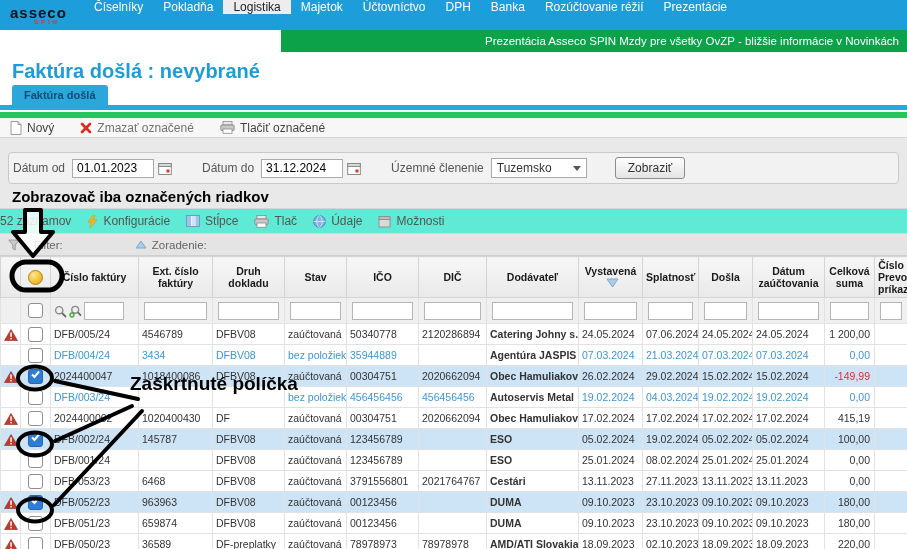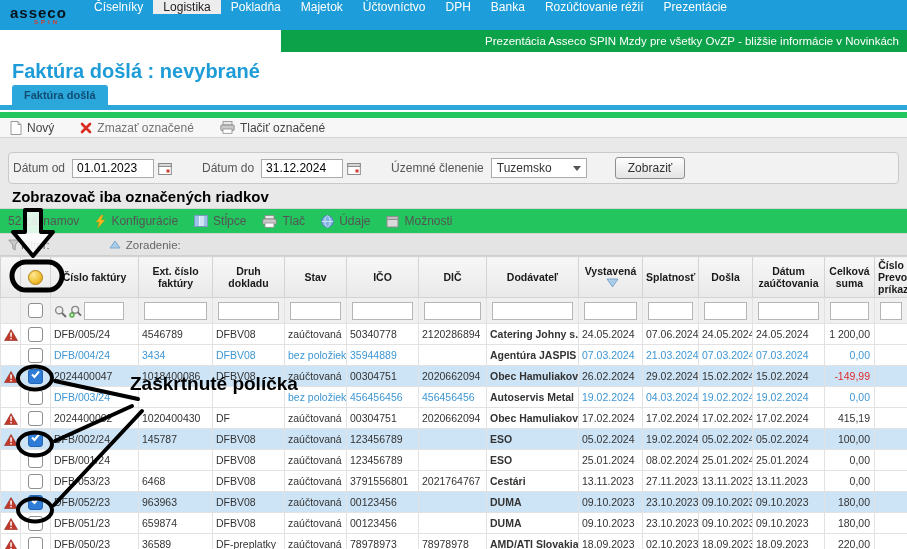--- a/index.html
+++ b/index.html
@@ -53,30 +53,30 @@
         border-top:5px solid #555;}
   .show-btn{margin-left:28px;border:1px solid #8E8E8E;border-radius:3px;
             background:linear-gradient(#FEFEFE,#E3E3E3);padding:3px 12px;font-size:12px;color:#333;
             font-family:"Liberation Sans",sans-serif;cursor:pointer;}
 
   .note1{margin-top:4px;padding-left:12px;font-size:15px;font-weight:bold;color:#000;line-height:18px;}
   .note2{position:absolute;left:130px;top:373px;font-size:19px;font-weight:bold;color:#000;z-index:45;
          white-space:nowrap;}
 
   
-  .grid-toolbar{margin-top:2px;background:#22c55e;border-top:1px solid #D5D5D5;border-bottom:1px solid #D5D5D5;
-                height:26px;box-sizing:border-box;display:flex;align-items:center;gap:16px;padding-left:8px;
+  .grid-toolbar{margin-top:2px;background:#5eead4;border-top:1px solid #D5D5D5;border-bottom:1px solid #D5D5D5;
+                height:26px;box-sizing:border-box;display:flex;align-items:center;gap:16px;
                 font-size:12px;color:#555;}
   .gt-count{color:#555;}
   .gt-items{display:flex;align-items:center;gap:16px;}
   .gt-item{display:flex;align-items:center;gap:5px;cursor:pointer;}
   .gicon{display:inline-flex;align-items:center;}
 
   .filter-sort{height:22px;background:#E4E4E4;border-bottom:1px solid #CFCFCF;box-sizing:border-box;
-               display:flex;align-items:center;font-size:11.5px;color:#666;padding-left:8px;gap:1px;}
+               display:flex;align-items:center;font-size:11.5px;color:#666;padding-left:8px;gap:14px;}
   .fs-sort{margin-left:58px;display:flex;align-items:center;gap:5px;}
 
   
   table{width:907px;border-collapse:collapse;table-layout:fixed;background:#fff;font-size:10.5px;color:#333;}
   th{background:linear-gradient(#F7F7F7,#E9E9E9);border:1px solid #D4D4D4;font-size:10.5px;font-weight:bold;
      color:#1A1A1A;text-align:center;vertical-align:middle;padding:2px 3px;height:40px;box-sizing:border-box;
      overflow:hidden;}
   th.last{overflow:visible;}
   .th-label{display:inline;}
   .sort-i{display:inline-block;vertical-align:-1px;margin-left:3px;}
@@ -110,22 +110,22 @@
 
 <div class="page">
 
   <header class="topbar">
     <div class="logo">
       <div class="logo-main">asseco</div>
       <div class="logo-sub">SPIN</div>
     </div>
     <nav class="menu">
         <span class="menu-item">Číselníky</span>
+        <span class="menu-item">Pokladňa</span>
         <span class="menu-item active">Logistika</span>
-        <span class="menu-item">Pokladňa</span>
         <span class="menu-item">Majetok</span>
         <span class="menu-item">Účtovníctvo</span>
         <span class="menu-item">DPH</span>
         <span class="menu-item">Banka</span>
         <span class="menu-item">Rozúčtovanie réžií</span>
         <span class="menu-item">Prezentácie</span>
       </nav>
   </header>
 
   <div class="banner-row">

